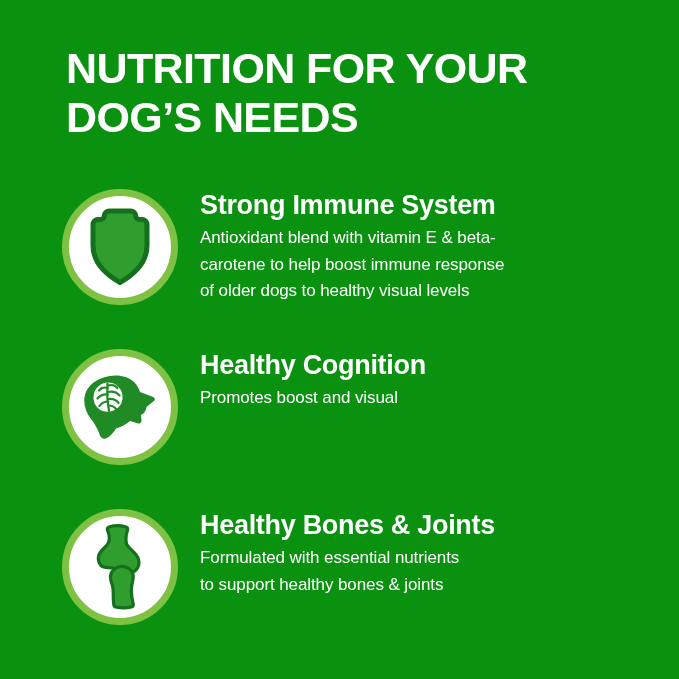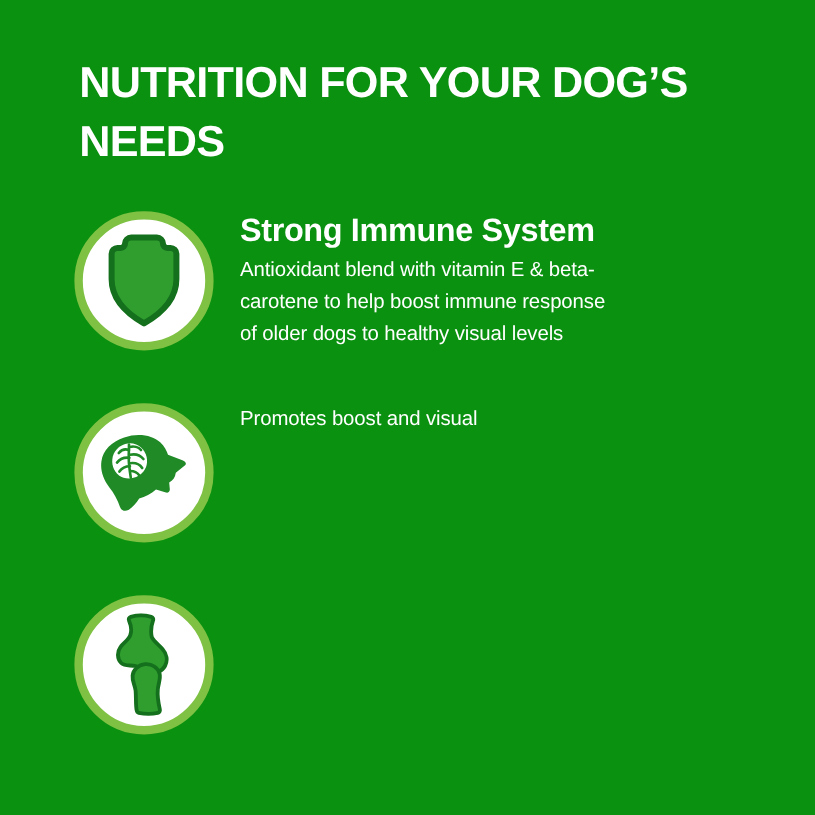--- a/index.html
+++ b/index.html
@@ -20,31 +20,31 @@
     position: relative;
     background: #0b9110;
     box-sizing: border-box;
   }
   .page-title {
     position: absolute;
     left: 66px;
     top: 44px;
     width: 560px;
     color: #ffffff;
-    font-size: 36px;
+    font-size: 43px;
     line-height: 49px;
     font-weight: bold;
     letter-spacing: -0.6px;
     text-transform: uppercase;
     margin: 0;
   }
   .benefits {
     position: absolute;
     left: 0;
-    top: 172px;
+    top: 185px;
     width: 679px;
   }
   .benefit-row {
     position: relative;
     display: flex;
     align-items: flex-start;
     padding-left: 62px;
     margin-bottom: 28px;
     min-height: 132px;
   }
@@ -161,20 +161,21 @@
             <path d="M26.3 27.5 C23.0 27.5 19.5 29.0 17.5 32.0"></path>
             <path d="M26.0 11.5 C29.5 10.5 33.5 11.5 35.5 14.0"></path>
             <path d="M26.2 18.0 C30.5 17.0 35.0 18.5 37.5 21.5"></path>
             <path d="M26.5 25.0 C30.5 24.5 34.5 26.0 36.5 29.0"></path>
             <path d="M26.8 31.5 C29.5 31.5 32.5 33.0 34.0 35.0"></path>
           </g>
           <path d="M57.5 29.5 C59.5 29.5 61.0 31.0 61.0 33.0 C61.0 35.0 59.5 36.5 57.5 36.5 C55.5 36.5 54.0 35.0 54.0 33.0 C54.0 31.0 55.5 29.5 57.5 29.5 Z" fill="#ffffff" stroke="none" opacity="0"></path>
         </svg>
       </div>
       <div class="benefit-text">
+        <p class="benefit-heading">Healthy Cognition</p>
         <p class="benefit-body">
           <span class="line">Promotes boost and visual</span>
         </p>
       </div>
     </div>
 
     <div class="benefit-row">
       <div class="icon-badge">
         <svg width="66" height="86" viewBox="0 0 66 86">
 
@@ -197,16 +198,23 @@
                    C45.9 82.7 46.5 81.5 46.2 80.2
                    C45.0 75.0 44.0 69.0 44.5 63.5
                    C45.0 58.5 47.0 54.5 46.0 50.5
                    C44.8 45.5 39.5 42.0 34.0 42.5
                    C28.5 43.0 24.0 47.0 23.5 52.0
                    C23.0 56.5 25.5 60.0 26.0 64.5
                    C26.5 70.0 26.0 76.0 26.8 80.5
                    C27.0 81.8 27.5 82.8 28.5 83.0 Z" fill="#2f9e2f" stroke="#14701c" stroke-width="3.2" stroke-linejoin="round"></path>
         </svg>
       </div>
+      <div class="benefit-text">
+        <p class="benefit-heading">Healthy Bones &amp; Joints</p>
+        <p class="benefit-body">
+          <span class="line">Formulated with essential nutrients</span>
+          <span class="line">to support healthy bones &amp; joints</span>
+        </p>
+      </div>
     </div>
 
   </div>
 </div>
 
 </body></html>

